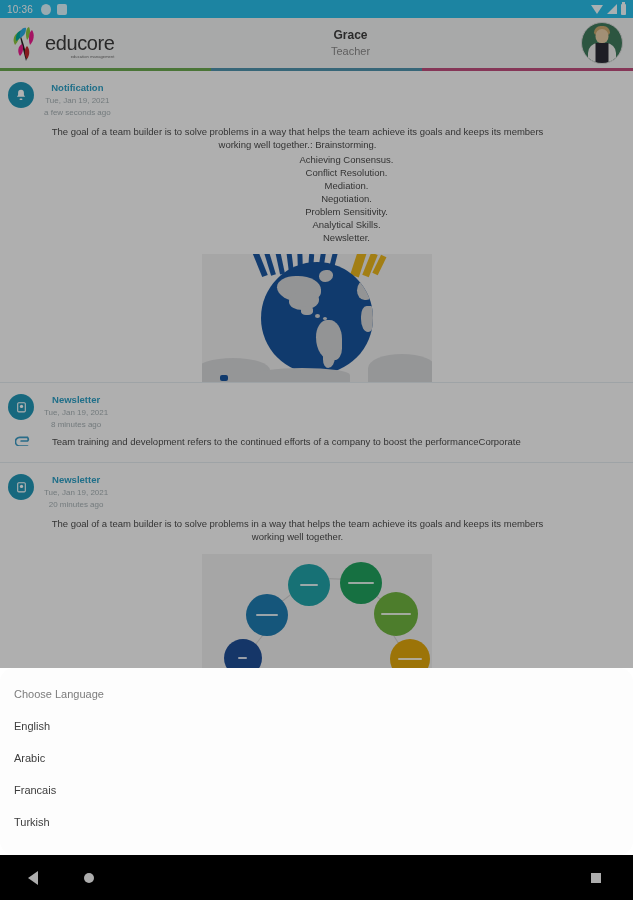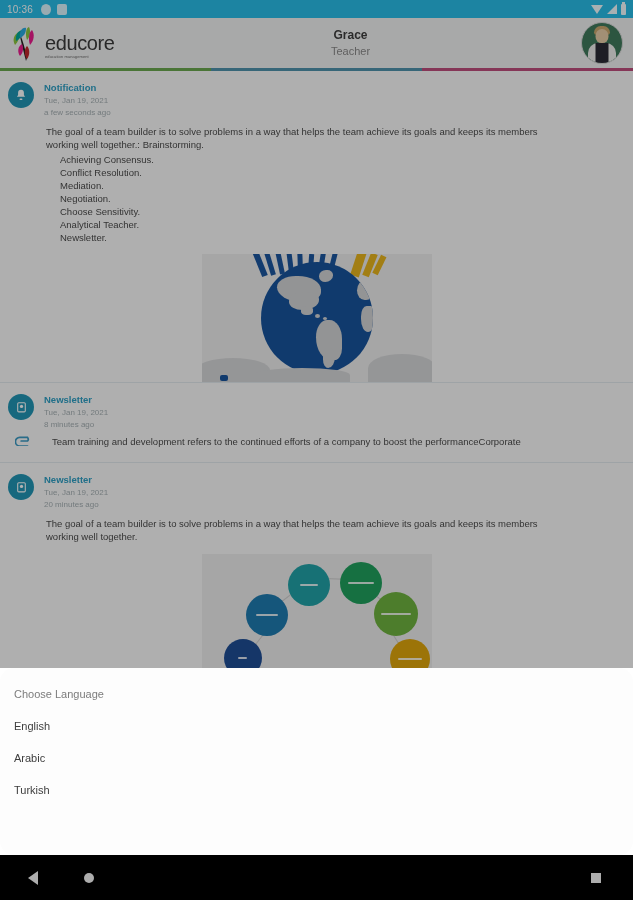--- a/index.html
+++ b/index.html
@@ -32,21 +32,21 @@
   }
   .ic-batt { width:5px;height:11px;background:#f2fcff;border-radius:1px; position:relative;}
   .ic-batt:before{content:"";position:absolute;top:-2px;left:1.3px;width:2.4px;height:2px;background:#f2fcff;}
 
   
   .appbar {
     position:absolute; top:18px; left:0; width:633px; height:50px;
     background:#f1f2f2; display:flex; align-items:center; padding:0 10px;
     z-index: 50;
   }
-  .logo-wrap { display:flex; align-items:flex-end; width:150px; }
+  .logo-wrap { display:flex; align-items:flex-end; width:150px;text-align:right; }
   .logo-mark { position:relative; width:34px; height:38px; margin-right:1px; }
   .logo-text-wrap{ display:flex; flex-direction:column; margin-bottom:3px; }
   .logo-text { font-size:20px; color:#3b3b3b; letter-spacing:-0.4px; line-height:1; font-family:"Liberation Sans", sans-serif;}
   .logo-sub { font-size:4px; color:#6d6d6d; letter-spacing:.1px; margin-top:1px;}
   .appbar-center { flex:1; text-align:center; margin-left:-40px; }
   .ab-title { font-size:12px; font-weight:bold; color:#3e3e3e; line-height:1.35;}
   .ab-sub { font-size:11px; color:#8a8a8a; line-height:1.35;}
   .avatar {
     width:42px;height:42px;border-radius:50%; overflow:hidden; background:#3f7a5c;
     position:relative; border:1px solid #d8d8d8;
@@ -58,21 +58,21 @@
 
   
   .tri-div { position:absolute; top:68px; left:0; width:633px; height:3px; display:flex; z-index:50;}
   .tri-div span { height:100%; }
 
   
   .feed {
     position:absolute; top:71px; left:0; width:633px; height:597px;
     background:#f7f7f7; overflow:hidden;
   }
-  .card { background:#fbfbfb; border-bottom:1px solid #e2eaee; padding:10px 0 0 0; }
+  .card { background:#fbfbfb; border-bottom:1px solid #e2eaee; padding:10px 0 0 0;text-align:center; }
   .card-head { display:flex; padding: 0 10px 0 8px; }
   .badge { width:26px;height:26px;border-radius:50%; background:#2196b5; flex:0 0 auto;
            display:flex;align-items:center;justify-content:center; margin-top:1px;}
   .badge svg{display:block;}
   .card-meta { margin-left:10px; }
   .c-title { font-size:9.5px; font-weight:bold; color:#2e9fc4; line-height:1.45;}
   .c-date  { font-size:8px; color:#a6b0b4; line-height:1.5;}
   .c-ago   { font-size:8px; color:#a6b0b4; line-height:1.5;}
   .c-body  { font-size:9.5px; color:#4b4b4b; line-height:1.42; padding:6px 40px 0 46px; }
   .c-body-narrow { padding-right:84px; }
@@ -187,22 +187,22 @@
           <div class="c-date">Tue, Jan 19, 2021</div>
           <div class="c-ago">a few seconds ago</div>
         </div>
       </div>
       <div class="c-body c-body-narrow">The goal of a team builder is to solve problems in a way that helps the team achieve its goals and keeps its members working well together.:  Brainstorming.</div>
       <ul class="c-list">
         <li>Achieving Consensus.</li>
         <li>Conflict Resolution.</li>
         <li>Mediation.</li>
         <li>Negotiation.</li>
-        <li>Choose Sensitivity.</li>
-        <li>Analytical Teacher.</li>
+        <li>Problem Sensitivity.</li>
+        <li>Analytical Skills.</li>
         <li>Newsletter.</li>
       </ul>
 
       <div class="media media-globe">
 
         <span class="ray y" style="width:9px;height:26px;left:148px;top:-4px;transform:rotate(18deg);"></span>
         <span class="ray y" style="width:7px;height:24px;left:160px;top:-2px;transform:rotate(22deg);"></span>
         <span class="ray y" style="width:6px;height:20px;left:170px;top:0px;transform:rotate(26deg);"></span>
         <span class="ray" style="width:6px;height:26px;left:60px;top:-4px;transform:rotate(-22deg);"></span>
         <span class="ray" style="width:5px;height:24px;left:69px;top:-3px;transform:rotate(-17deg);"></span>
@@ -306,20 +306,21 @@
       </div>
     </div>
   </div>
 
   <div class="scrim"></div>
 
   <div class="sheet">
     <div class="sheet-title">Choose Language</div>
     <div class="opt">English</div>
     <div class="opt">Arabic</div>
+    <div class="opt">Francais</div>
     <div class="opt">Turkish</div>
   </div>
 
   <div class="navbar">
     <span class="nav-back"></span>
     <span class="nav-home"></span>
     <span class="nav-recent"></span>
   </div>
 
 </div>

